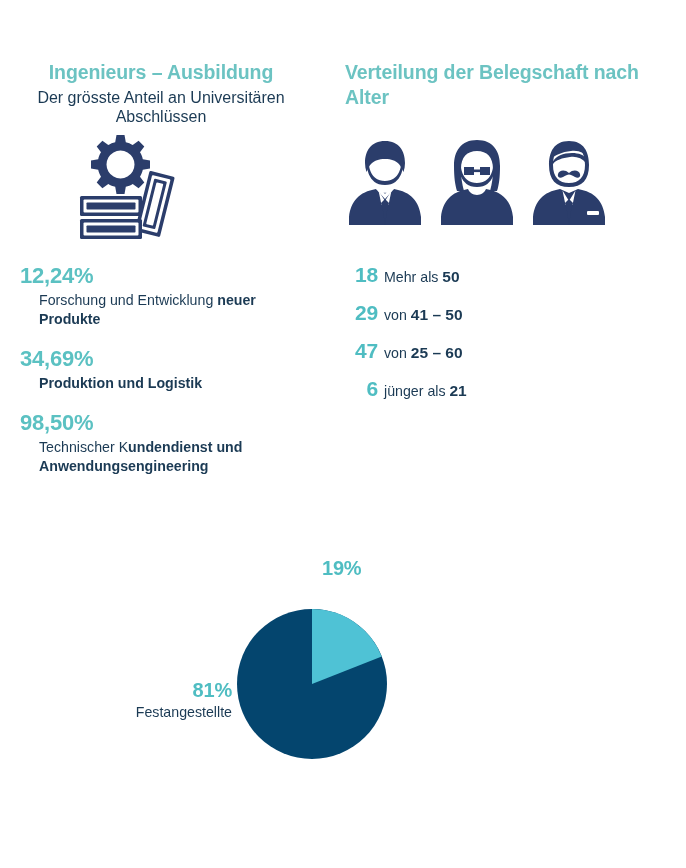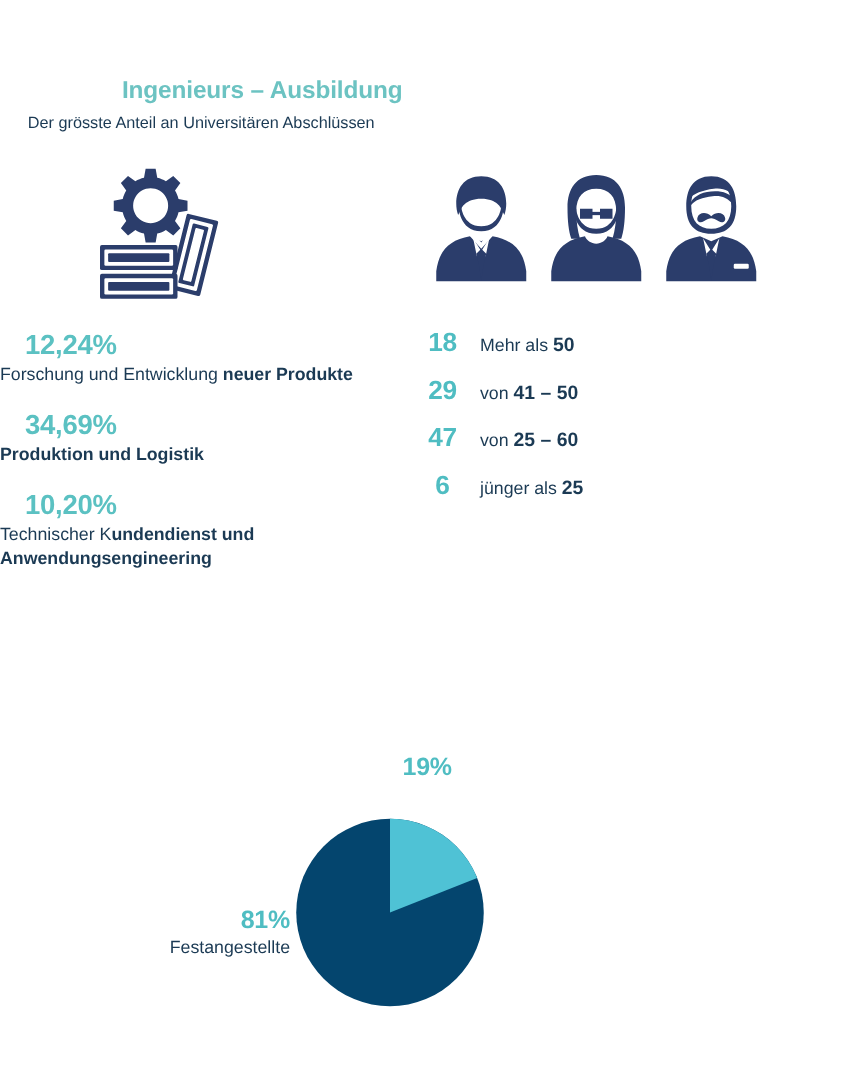--- a/index.html
+++ b/index.html
@@ -26,31 +26,31 @@
   .col-head {
     position: absolute;
     font-weight: bold;
     color: #6cc3c2;
     letter-spacing: -0.1px;
   }
   #left-head {
     left: 0;
     top: 60px;
     width: 322px;
-    text-align: right;
+    text-align: center;
     font-size: 19.5px;
     line-height: 24px;
   }
   #left-sub {
     position: absolute;
     left: 0;
     top: 88px;
     width: 322px;
     text-align: center;
-    font-size: 13px;
+    font-size: 16px;
     line-height: 19px;
     color: #1b3a54;
   }
   #right-head {
     left: 345px;
     top: 60px;
     width: 320px;
     text-align: left;
     font-size: 19.5px;
     line-height: 25px;
@@ -93,57 +93,58 @@
     line-height: 27px;
     letter-spacing: -0.2px;
     padding-left: 20px;
   }
   .stat-label {
     color: #1b3a54;
     font-size: 14.2px;
     line-height: 19px;
     margin-top: 2px;
     max-width: 300px;
+    padding-left: 39px;
   }
   .stat-label b { font-weight: bold; }
 
   
   #age-list {
     position: absolute;
     left: 330px;
     top: 262px;
     width: 300px;
   }
   .age-row {
     display: flex;
     align-items: baseline;
     margin-bottom: 10px;
   }
   .age-num {
     width: 48px;
-    text-align: center;
+    text-align: right;
     color: #4fbdc2;
     font-weight: bold;
     font-size: 21px;
     line-height: 26px;
     letter-spacing: -0.2px;
   }
   .age-text {
     margin-left: 6px;
     color: #1b3a54;
     font-size: 14.2px;
     line-height: 26px;
   }
   .age-text b { font-weight: bold; font-size: 15.5px; }
 
   
   #pie-wrap {
     position: absolute;
     left: 0;
-    top: 594px;
+    top: 548px;
     width: 566px;
     height: 230px;
   }
   #pie-svg {
     position: absolute;
     left: 236px;
     top: 60px;
   }
   .pie-callout { position: absolute; }
   .pie-pct {
@@ -163,20 +164,21 @@
   #callout-81 { left: 60px; top: 130px; width: 172px; text-align: right; }
 </style>
 </head>
 <body>
 
 <div class="page">
 
   <div class="col-head" id="left-head">Ingenieurs – Ausbildung</div>
   <div id="left-sub">Der grösste Anteil an Universitären Abschlüssen</div>
 
+  <div class="col-head" id="right-head">Verteilung der Belegschaft nach Alter</div>
 
   <div id="edu-icon">
     <svg width="110" height="108" viewBox="0 0 110 108" xmlns="http://www.w3.org/2000/svg">
       <g fill="#2b3d6b">
 
         <path d="M44.5 2 L52.5 2 L53.8 9.2 C56.3 9.7 58.6 10.7 60.7 12.0 L66.6 7.7 L72.3 13.4 L68.0 19.3
                  C69.3 21.4 70.3 23.7 70.8 26.2 L78.0 27.5 L78.0 35.5 L70.8 36.8 C70.3 39.3 69.3 41.6 68.0 43.7
                  L72.3 49.6 L66.6 55.3 L60.7 51.0 C58.6 52.3 56.3 53.3 53.8 53.8 L52.5 61.0 L44.5 61.0 L43.2 53.8
                  C40.7 53.3 38.4 52.3 36.3 51.0 L30.4 55.3 L24.7 49.6 L29.0 43.7 C27.7 41.6 26.7 39.3 26.2 36.8
                  L19.0 35.5 L19.0 27.5 L26.2 26.2 C26.7 23.7 27.7 21.4 29.0 19.3 L24.7 13.4 L30.4 7.7 L36.3 12.0
@@ -277,21 +279,21 @@
       <div class="stat-label"><span>Forschung und Entwicklung </span><b>neuer Produkte</b></div>
     </div>
 
     <div class="stat">
       <div class="stat-pct">34,69%</div>
       <div class="stat-label"><span></span><b>Produktion und Logistik</b></div>
     </div>
 
 
     <div class="stat">
-      <div class="stat-pct">10,20%</div>
+      <div class="stat-pct">98,50%</div>
       <div class="stat-label"><span>Technischer K</span><b>undendienst und Anwendungsengineering</b></div>
     </div>
 
   </div>
 
   <div id="age-list">
 
     <div class="age-row">
       <div class="age-num">18</div>
       <div class="age-text"><span>Mehr als </span><b>50</b></div>
@@ -302,21 +304,21 @@
       <div class="age-text"><span>von </span><b>41 – 50</b></div>
     </div>
 
     <div class="age-row">
       <div class="age-num">47</div>
       <div class="age-text"><span>von </span><b>25 – 60</b></div>
     </div>
 
     <div class="age-row">
       <div class="age-num">6</div>
-      <div class="age-text"><span>jünger als </span><b>25</b></div>
+      <div class="age-text"><span>jünger als </span><b>21</b></div>
     </div>
 
   </div>
 
   <div id="pie-wrap">
 
     <svg id="pie-svg" width="152" height="152" viewBox="0 0 152 152" xmlns="http://www.w3.org/2000/svg">
       <circle cx="76" cy="76" r="75" fill="#04456e"></circle>
       <path id="pie-slice-minor" d="M 76 76 L 76.00 1.00 A 75 75 0 0 1 145.73 48.39 Z" fill="#4fc2d5"></path>
     </svg>

